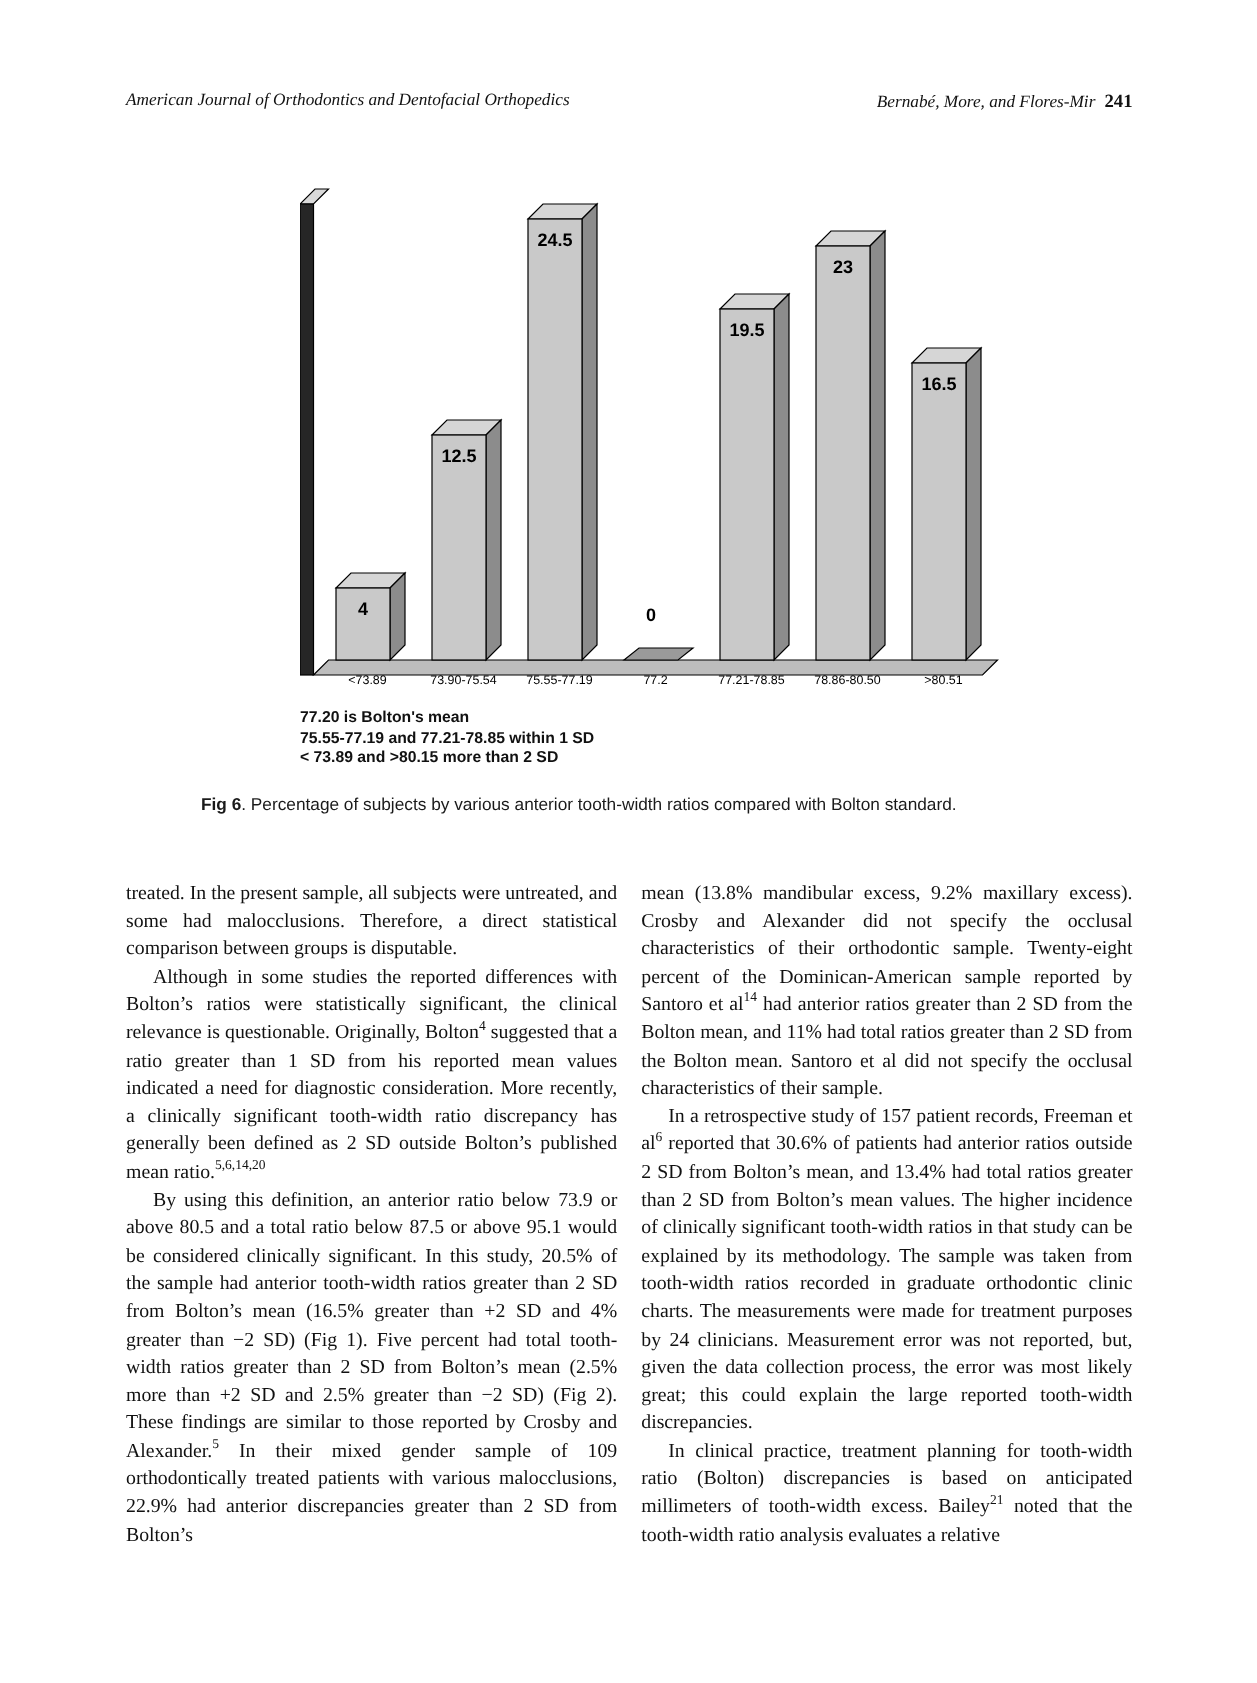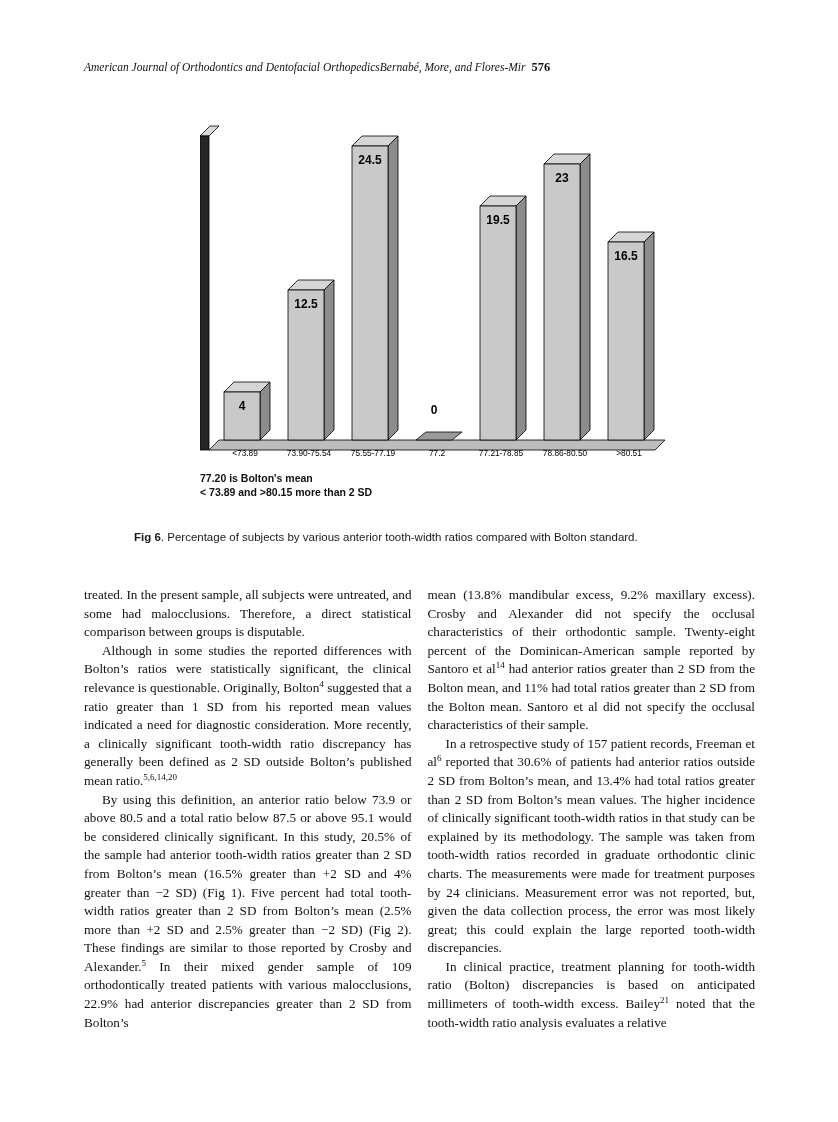--- a/index.html
+++ b/index.html
@@ -5,21 +5,21 @@
   * { margin:0; padding:0; box-sizing:border-box; }
   html,body { background:#e9e9e9; }
   .page {
     width:838px; height:1122px; margin:0 auto; background:#ffffff;
     position:relative; font-family:"Liberation Serif", serif; color:#111;
     overflow:hidden;
   }
   
   .header {
     position:absolute; top:60px; left:84px; right:83px;
-    display:flex; align-items:flex-start;
+    display:flex; justify-content:space-between; align-items:flex-start;
     font-size:11.5px; font-style:italic; line-height:15px;
   }
   .header-right { text-align:right; white-space:nowrap; }
   .page-number { font-style:normal; font-weight:bold; font-size:12.5px; margin-left:6px; }
   
   .figure { position:absolute; top:120px; left:200px; width:470px; }
   .chart-svg { display:block; }
   .figure-notes {
     margin-top:4px; text-align:left;
     font-family:"Liberation Sans", sans-serif;
@@ -44,21 +44,21 @@
 </head>
 <body>
 
 <div class="page">
 
   <div class="header">
     <div class="header-left">
       <div>American Journal of Orthodontics and Dentofacial Orthopedics</div>
     </div>
     <div class="header-right">
-      <span>Bernabé, More, and Flores-Mir</span><span class="page-number">576</span>
+      <span>Bernabé, More, and Flores-Mir</span><span class="page-number">241</span>
     </div>
   </div>
 
   <div class="figure">
     <svg class="chart-svg" width="470" height="348" viewBox="0 0 470 348" xmlns="http://www.w3.org/2000/svg">
         <polygon points="0,16 9,16 19,6 10,6" fill="#d9d9d9" stroke="#000" stroke-width="0.8"></polygon>
         <rect x="0" y="16" width="9" height="314" fill="#262626" stroke="#000" stroke-width="0.8"></rect>
         <polygon points="9,330 455,330 465,320 19,320" fill="#bdbdbd" stroke="#000" stroke-width="0.8"></polygon>
         <polygon points="24,272 34,262 70,262 60,272" fill="#d6d6d6" stroke="#000" stroke-width="0.8"></polygon>
         <polygon points="60,272 70,262 70,310 60,320" fill="#8c8c8c" stroke="#000" stroke-width="0.8"></polygon>
@@ -89,20 +89,21 @@
         <text x="362" y="62" text-anchor="middle" font-size="12" font-weight="bold" font-family="&quot;Liberation Sans&quot;, sans-serif" fill="#000">23</text>
         <text x="365" y="336" text-anchor="middle" font-size="8.3" font-family="&quot;Liberation Sans&quot;, sans-serif" fill="#000">78.86-80.50</text>
         <polygon points="408,122 418,112 454,112 444,122" fill="#d6d6d6" stroke="#000" stroke-width="0.8"></polygon>
         <polygon points="444,122 454,112 454,310 444,320" fill="#8c8c8c" stroke="#000" stroke-width="0.8"></polygon>
         <rect x="408" y="122" width="36" height="198" fill="#c9c9c9" stroke="#000" stroke-width="0.8"></rect>
         <text x="426" y="140" text-anchor="middle" font-size="12" font-weight="bold" font-family="&quot;Liberation Sans&quot;, sans-serif" fill="#000">16.5</text>
         <text x="429" y="336" text-anchor="middle" font-size="8.3" font-family="&quot;Liberation Sans&quot;, sans-serif" fill="#000">&gt;80.51</text>
       </svg>
     <div class="figure-notes">
         <div>77.20 is Bolton's mean</div>
+        <div>75.55-77.19 and 77.21-78.85 within 1 SD</div>
         <div>&lt; 73.89 and &gt;80.15 more than 2 SD</div>
       </div>
   </div>
 
   <div class="caption">
     <span class="caption-label">Fig 6</span><span>. Percentage of subjects by various anterior tooth-width ratios compared with Bolton standard.</span>
   </div>
 
   <div class="columns">
     <div class="col">

